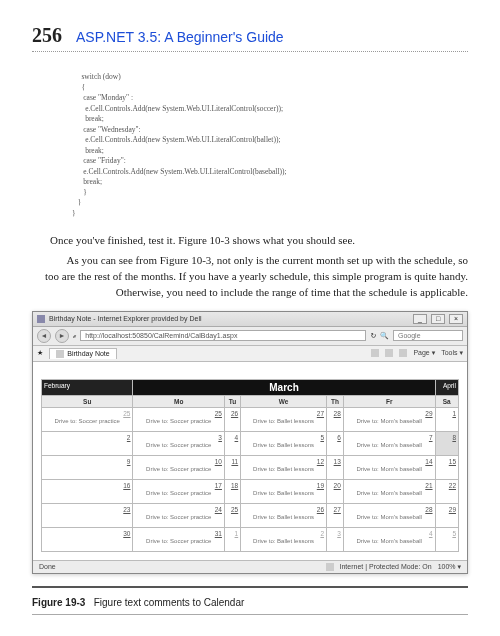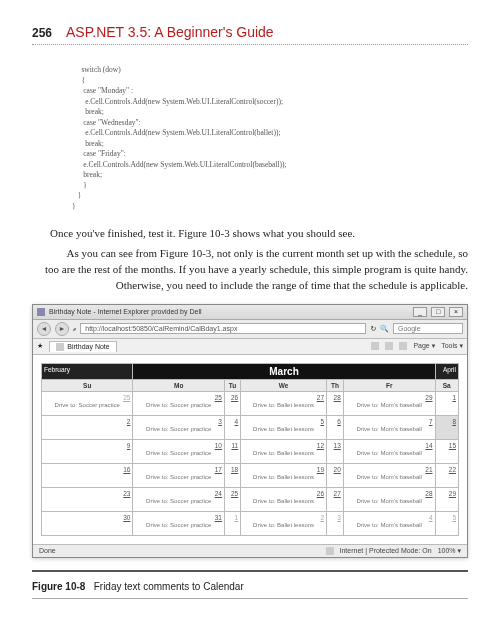--- a/index.html
+++ b/index.html
@@ -1,20 +1,20 @@
 <!DOCTYPE html>
 <html><head>
 <meta charset="utf-8">
 <style>
   * { box-sizing: border-box; margin: 0; padding: 0; }
   body { font-family: Georgia, 'Times New Roman', serif; background: #fff; width: 500px; margin: 0 auto; color: #222; }
   .page { padding: 24px 32px 32px 32px; }
   .header { display: flex; align-items: baseline; gap: 14px; border-bottom: 1px dotted #999; padding-bottom: 4px; margin-bottom: 20px; }
-  .page-num { font-size: 12px; font-weight: 700; font-family: Liberation Sans, sans-serif; }
-  .book-title { font-size: 14px; color: #b91c1c; font-family: 'Helvetica Neue', Arial, sans-serif; font-weight: 300; }
+  .page-num { font-size: 20px; font-weight: 700; font-family: Liberation Serif, serif; }
+  .book-title { font-size: 14px; color: #1d4ed8; font-family: 'Helvetica Neue', Arial, sans-serif; font-weight: 300; }
 
   .code-block { font-family: Liberation Serif, serif; font-size: 7.5px; color: #555; white-space: pre; margin: 0 0 14px 40px; line-height: 1.4; }
 
   .para { font-size: 11px; line-height: 1.45; margin-bottom: 4px; }
   .para.first { text-indent: 18px; }
   .para.cont { text-indent: 18px; text-align: right; }
   .body-text { margin-bottom: 8px; }
 
   
   .figure { margin: 10px 0 12px 0; }
@@ -27,21 +27,21 @@
   .nav-arrow { width: 14px; height: 14px; border-radius: 50%; background: #ddd; border: 1px solid #aaa; display: inline-flex; align-items: center; justify-content: center; font-size: 7px; color: #555; }
   .addr { flex: 1; background: #fff; border: 1px solid #aaa; padding: 1px 4px; color: #555; overflow: hidden; white-space: nowrap; }
   .search { width: 70px; background: #fff; border: 1px solid #aaa; padding: 1px 4px; color: #777; }
   .tabbar { display: flex; align-items: center; padding: 2px 4px; gap: 6px; background: #f0f0f0; border-bottom: 1px solid #bbb; font-size: 7px; }
   .tab { display: flex; align-items: center; gap: 3px; background: #fff; border: 1px solid #bbb; border-bottom: none; padding: 1px 6px; }
   .toolbar-right { margin-left: auto; display: flex; gap: 6px; color: #444; }
   .tool { display: flex; align-items: center; gap: 2px; }
   .sm-icon { width: 8px; height: 8px; background: #ccc; display: inline-block; }
 
   .page-area { background: #fff; padding: 8px; }
-  .calendar { width: 100%; border-collapse: collapse; font-size: 6.5px; }
+  .calendar { width: 100%; border-collapse: collapse; font-size: 6.5px; margin-top: 9px; }
   .calendar th, .calendar td { border: 1px solid #bbb; padding: 2px; text-align: right; vertical-align: top; height: 24px; color: #555; }
   .calendar thead th { background: #111; color: #fff; text-align: center; font-weight: 400; height: 14px; padding: 2px; }
   .calendar thead th.month-head { font-size: 10px; font-weight: 700; }
   .calendar thead th.nav-l { text-align: left; background:#222; }
   .calendar thead th.nav-r { text-align: right; background:#222; }
   .calendar tr.daynames th { background: #eaeaea; color: #333; font-weight: 700; height: 10px; text-align: center; border-top: 1px solid #bbb; }
   .calendar td .daynum { text-decoration: underline; display: block; }
   .calendar td .ev { font-size: 6px; color: #777; text-align: center; display: block; line-height: 1; margin-top: 1px; }
   .calendar td.other { color: #aaa; }
   .calendar td.today { background: #ddd; }
@@ -331,18 +331,18 @@
           <span>Internet | Protected Mode: On</span>
           <span>100% ▾</span>
         </span>
       </div>
 
     </div>
   </div>
 
   <div class="figure-caption-wrap">
     <span class="figure-caption">
-      <strong>Figure 10-8</strong>
-      &nbsp;&nbsp;<span>Friday text comments to Calendar</span>
+      <strong>Figure 19-3</strong>
+      &nbsp;&nbsp;<span>Figure text comments to Calendar</span>
     </span>
   </div>
 
 </div>
 
 </body></html>

